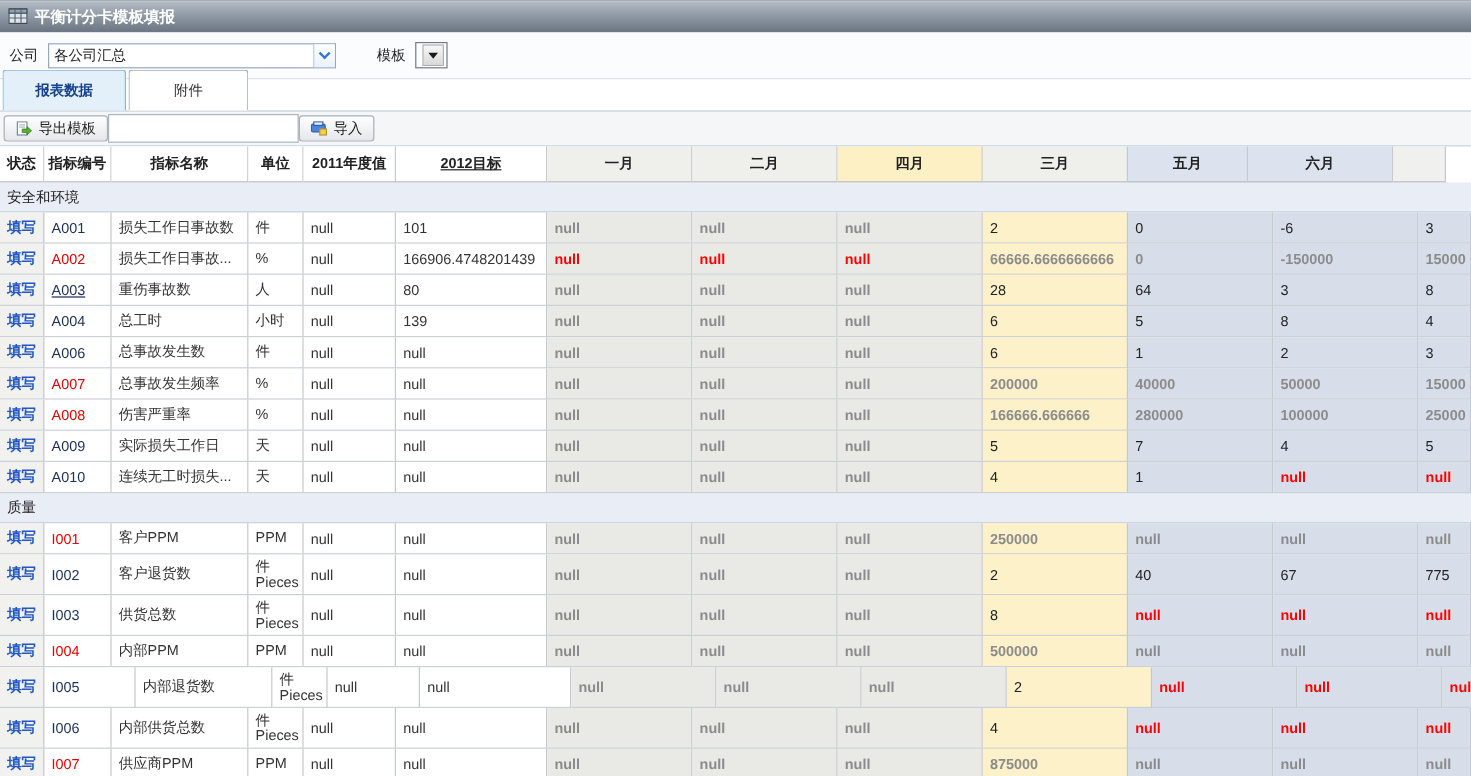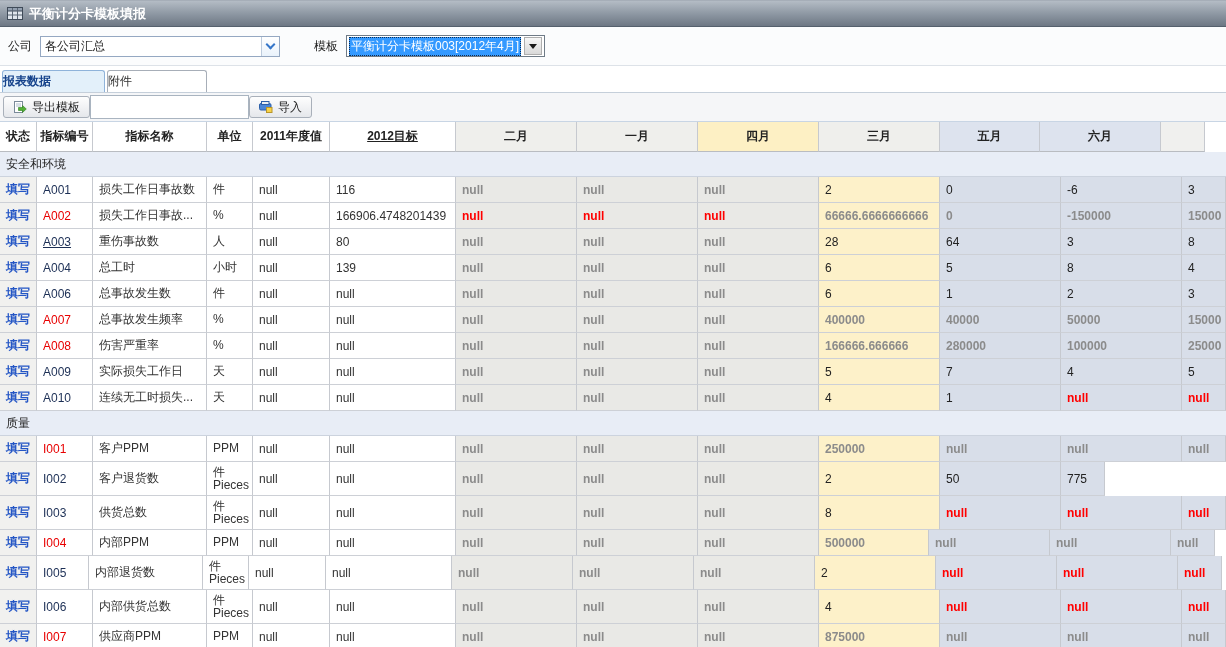--- a/index.html
+++ b/index.html
@@ -28,21 +28,21 @@
   .select-text{background:#3399ff;color:#fff;outline:1px dotted #0c2c52;outline-offset:-1px;
     padding:1px 2px;white-space:nowrap}
   .select-arrow{width:16px;height:16px;margin:0 2px 0 3px;border:1px solid #aeaeae;
     background:linear-gradient(#f7f7f7,#d9d9d9);display:flex;align-items:center;justify-content:center}
   .tri-down{width:0;height:0;border-left:4px solid transparent;border-right:4px solid transparent;
     border-top:5px solid #1a1a1a}
 
   
   .tabstrip{height:26px;border-top:1px solid #dde2e8;background:#fff;display:flex;
     align-items:flex-end;padding-left:2px;gap:2px}
-  .tab{height:22px;box-sizing:border-box;display:flex;align-items:center;justify-content:flex-start;
+  .tab{height:34px;box-sizing:border-box;display:flex;align-items:center;justify-content:center;
     border-radius:3px 3px 0 0;cursor:pointer}
   .tab.active{width:103px;background:#e3f0fa;border:1px solid #8fb3da;border-bottom:none;
     color:#15428b;font-weight:bold}
   .tab.inactive{width:100px;background:#fff;border:1px solid #a7aeb8;border-bottom:none;color:#333}
 
   
   .toolbar{height:30px;box-sizing:border-box;background:#f5f6f8;border-top:1px solid #c5cfda;
     border-bottom:1px solid #c8d5e4;display:flex;align-items:center;padding-left:3px;gap:0}
   .btn{height:22px;display:inline-flex;align-items:center;gap:5px;padding:0 9px;
     background:linear-gradient(#fefefe,#e5e7eb);border:1px solid #a9b0ba;border-radius:3px;
@@ -98,21 +98,20 @@
 <div class="filterbar">
   <span class="flabel">公司</span>
   <div class="combo">
     <span class="combo-text">各公司汇总</span>
     <span class="combo-trigger">
       <span class="chev"></span>
     </span>
   </div>
   <span class="flabel template">模板</span>
   <div class="select">
-    <span class="select-text">平衡计分卡模板003[2012年4月]</span>
     <span class="select-arrow">
       <span class="tri-down"></span>
     </span>
   </div>
 </div>
 
 <div class="tabstrip">
   <div class="tab active">
     <span>报表数据</span>
   </div>
@@ -147,40 +146,40 @@
 </div>
 
 <div>
     <div class="grid-row header-row">
       <div class="cell hd-plain" style="width: 37px;">状态</div>
       <div class="cell hd-plain" style="width: 56px;">指标编号</div>
       <div class="cell hd-plain" style="width: 114px;">指标名称</div>
       <div class="cell hd-plain" style="width: 46px;">单位</div>
       <div class="cell hd-plain" style="width: 77px;">2011年度值</div>
       <div class="cell hd-plain" style="width: 126px; text-decoration: underline;">2012目标</div>
+      <div class="cell hd-past" style="width: 121px;">一月</div>
       <div class="cell hd-past" style="width: 121px;">二月</div>
-      <div class="cell hd-past" style="width: 121px;">一月</div>
       <div class="cell hd-current" style="width: 121px;">四月</div>
       <div class="cell hd-past" style="width: 121px;">三月</div>
       <div class="cell hd-future" style="width: 100px;">五月</div>
       <div class="cell hd-future" style="width: 121px;">六月</div>
       <div class="cell hd-cut" style="width: 44px;"></div>
     </div>
     <div class="group-row">
       <div class="">安全和环境</div>
     </div>
     <div class="grid-row data-row">
       <div class="cell status-cell" style="width: 37px;">
         <span class="fill-link">填写</span>
       </div>
       <div class="cell code-cell" style="width: 56px;">A001</div>
       <div class="cell name-cell" style="width: 114px;">损失工作日事故数</div>
       <div class="cell unit-cell" style="width: 46px;">件</div>
       <div class="cell plain-cell" style="width: 77px;">null</div>
-      <div class="cell plain-cell" style="width: 126px;">116</div>
+      <div class="cell plain-cell" style="width: 126px;">101</div>
       <div class="cell month-cell bg-past val-n" style="width: 121px;">null</div>
       <div class="cell month-cell bg-past val-n" style="width: 121px;">null</div>
       <div class="cell month-cell bg-past val-n" style="width: 121px;">null</div>
       <div class="cell month-cell bg-current val-v" style="width: 121px;">2</div>
       <div class="cell month-cell bg-future val-v" style="width: 121px;">0</div>
       <div class="cell month-cell bg-future val-v" style="width: 121px;">-6</div>
       <div class="cell month-cell bg-cut val-v" style="width: 44px;">3</div>
     </div>
     <div class="grid-row data-row">
       <div class="cell status-cell" style="width: 37px;">
@@ -255,21 +254,21 @@
         <span class="fill-link">填写</span>
       </div>
       <div class="cell code-cell red-code" style="width: 56px;">A007</div>
       <div class="cell name-cell" style="width: 114px;">总事故发生频率</div>
       <div class="cell unit-cell" style="width: 46px;">%</div>
       <div class="cell plain-cell" style="width: 77px;">null</div>
       <div class="cell plain-cell" style="width: 126px;">null</div>
       <div class="cell month-cell bg-past val-n" style="width: 121px;">null</div>
       <div class="cell month-cell bg-past val-n" style="width: 121px;">null</div>
       <div class="cell month-cell bg-past val-n" style="width: 121px;">null</div>
-      <div class="cell month-cell bg-current val-c" style="width: 121px;">400000</div>
+      <div class="cell month-cell bg-current val-c" style="width: 121px;">200000</div>
       <div class="cell month-cell bg-future val-c" style="width: 121px;">40000</div>
       <div class="cell month-cell bg-future val-c" style="width: 121px;">50000</div>
       <div class="cell month-cell bg-cut val-c" style="width: 44px;">15000</div>
     </div>
     <div class="grid-row data-row">
       <div class="cell status-cell" style="width: 37px;">
         <span class="fill-link">填写</span>
       </div>
       <div class="cell code-cell red-code" style="width: 56px;">A008</div>
       <div class="cell name-cell" style="width: 114px;">伤害严重率</div>
@@ -345,21 +344,22 @@
       <div class="cell code-cell" style="width: 56px;">I002</div>
       <div class="cell name-cell" style="width: 114px;">客户退货数</div>
       <div class="cell unit-cell" style="width: 46px;">件
 Pieces</div>
       <div class="cell plain-cell" style="width: 77px;">null</div>
       <div class="cell plain-cell" style="width: 126px;">null</div>
       <div class="cell month-cell bg-past val-n" style="width: 121px;">null</div>
       <div class="cell month-cell bg-past val-n" style="width: 121px;">null</div>
       <div class="cell month-cell bg-past val-n" style="width: 121px;">null</div>
       <div class="cell month-cell bg-current val-v" style="width: 121px;">2</div>
-      <div class="cell month-cell bg-future val-v" style="width: 121px;">50</div>
+      <div class="cell month-cell bg-future val-v" style="width: 121px;">40</div>
+      <div class="cell month-cell bg-future val-v" style="width: 121px;">67</div>
       <div class="cell month-cell bg-cut val-v" style="width: 44px;">775</div>
     </div>
     <div class="grid-row data-row tall">
       <div class="cell status-cell" style="width: 37px;">
         <span class="fill-link">填写</span>
       </div>
       <div class="cell code-cell" style="width: 56px;">I003</div>
       <div class="cell name-cell" style="width: 114px;">供货总数</div>
       <div class="cell unit-cell" style="width: 46px;">件
 Pieces</div>
@@ -378,30 +378,30 @@
         <span class="fill-link">填写</span>
       </div>
       <div class="cell code-cell red-code" style="width: 56px;">I004</div>
       <div class="cell name-cell" style="width: 114px;">内部PPM</div>
       <div class="cell unit-cell" style="width: 46px;">PPM</div>
       <div class="cell plain-cell" style="width: 77px;">null</div>
       <div class="cell plain-cell" style="width: 126px;">null</div>
       <div class="cell month-cell bg-past val-n" style="width: 121px;">null</div>
       <div class="cell month-cell bg-past val-n" style="width: 121px;">null</div>
       <div class="cell month-cell bg-past val-n" style="width: 121px;">null</div>
-      <div class="cell month-cell bg-current val-c" style="width: 110px;">500000</div>
+      <div class="cell month-cell bg-current val-c" style="width: 121px;">500000</div>
       <div class="cell month-cell bg-future val-n" style="width: 121px;">null</div>
       <div class="cell month-cell bg-future val-n" style="width: 121px;">null</div>
       <div class="cell month-cell bg-cut val-n" style="width: 44px;">null</div>
     </div>
     <div class="grid-row data-row tall">
       <div class="cell status-cell" style="width: 37px;">
         <span class="fill-link">填写</span>
       </div>
-      <div class="cell code-cell" style="width: 52px;">I005</div>
+      <div class="cell code-cell" style="width: 76px;">I005</div>
       <div class="cell name-cell" style="width: 114px;">内部退货数</div>
       <div class="cell unit-cell" style="width: 46px;">件
 Pieces</div>
       <div class="cell plain-cell" style="width: 77px;">null</div>
       <div class="cell plain-cell" style="width: 126px;">null</div>
       <div class="cell month-cell bg-past val-n" style="width: 121px;">null</div>
       <div class="cell month-cell bg-past val-n" style="width: 121px;">null</div>
       <div class="cell month-cell bg-past val-n" style="width: 121px;">null</div>
       <div class="cell month-cell bg-current val-v" style="width: 121px;">2</div>
       <div class="cell month-cell bg-future val-r" style="width: 121px;">null</div>

